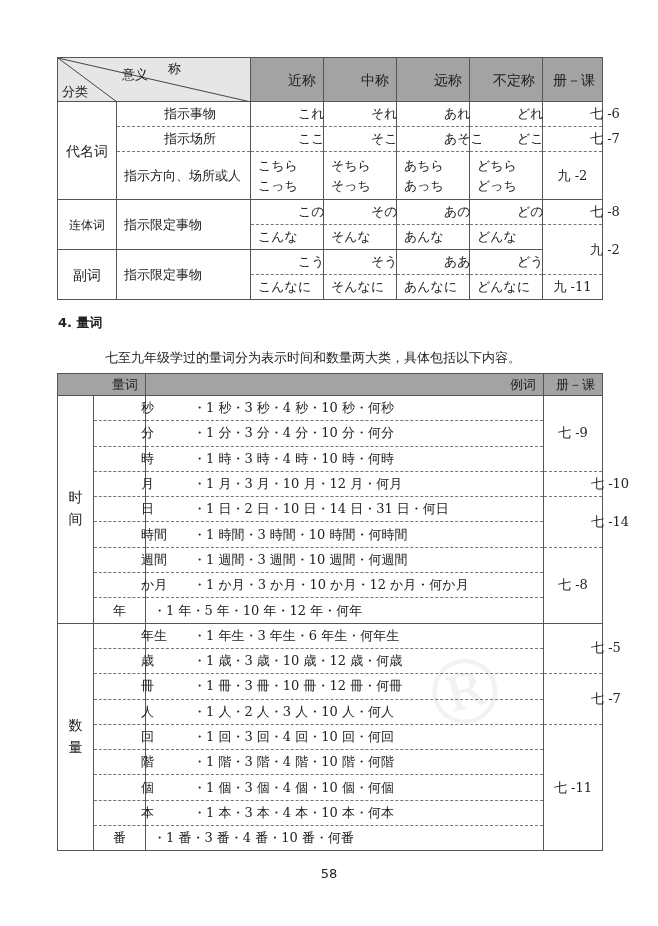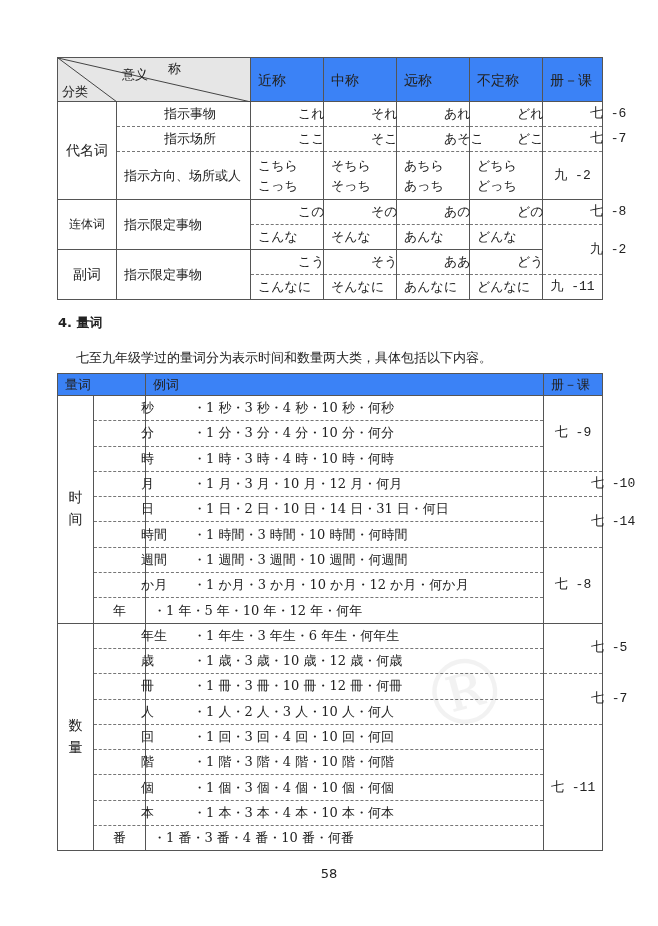--- a/index.html
+++ b/index.html
@@ -12,22 +12,22 @@
   }
   table { border-collapse: collapse; position: absolute; table-layout: fixed; }
   td, th {
     font-size: 13px;
     font-weight: normal;
     vertical-align: middle;
     padding: 0 7px;
     line-height: 20px;
     white-space: nowrap;
   }
-  .hdr { background: #3b82f6; font-family: "DejaVu Sans", "Liberation Sans", sans-serif; text-align: left; }
-  .c { text-align: center; font-family: Liberation Mono, monospace; }
+  .hdr { background: #a3a3a3; font-family: "DejaVu Sans", "Liberation Sans", sans-serif; text-align: right; }
+  .c { text-align: center; }
   .solid { border: 1.2px solid #555; }
   .bt-dash { border-top: 1px dashed #777 !important; }
   .bb-dash { border-bottom: 1px dashed #777 !important; padding-left: 47px; }
   .sl { border-left: 1.2px solid #555; }
   .sr { border-right: 1.2px solid #555; }
   .st { border-top: 1.2px solid #555; }
   .sb { border-bottom: 1.2px solid #555; }
 
   
   #t1 { left: 57px; top: 57px; width: 545px; }
@@ -41,21 +41,21 @@
   #t1 .diag svg { position: absolute; left: 0; top: 0; }
   #t1 .diag .lbl { position: absolute; font-size: 13px; line-height: 14px; }
 
   
   .sec-title {
     position: absolute; left: 58px; top: 314px;
     font-family: "DejaVu Sans", "Liberation Sans", sans-serif;
     font-size: 13px; font-weight: bold;
   }
   .sec-text {
-    position: absolute; left: 76px; top: 349px;
+    position: absolute; left: 105px; top: 349px;
     font-size: 13px;
   }
 
   
   #t2 { left: 57px; top: 373px; width: 545px; }
   #t2 .hdr { height: 22px; font-size: 13px; margin-left: 14px; }
   #t2 td { height: 25.3px; }
   #t2 .unit { text-align: center; }
   #t2 .cat { text-align: center; line-height: 22px; font-size: 14px; font-family: Liberation Serif, serif; }
 

